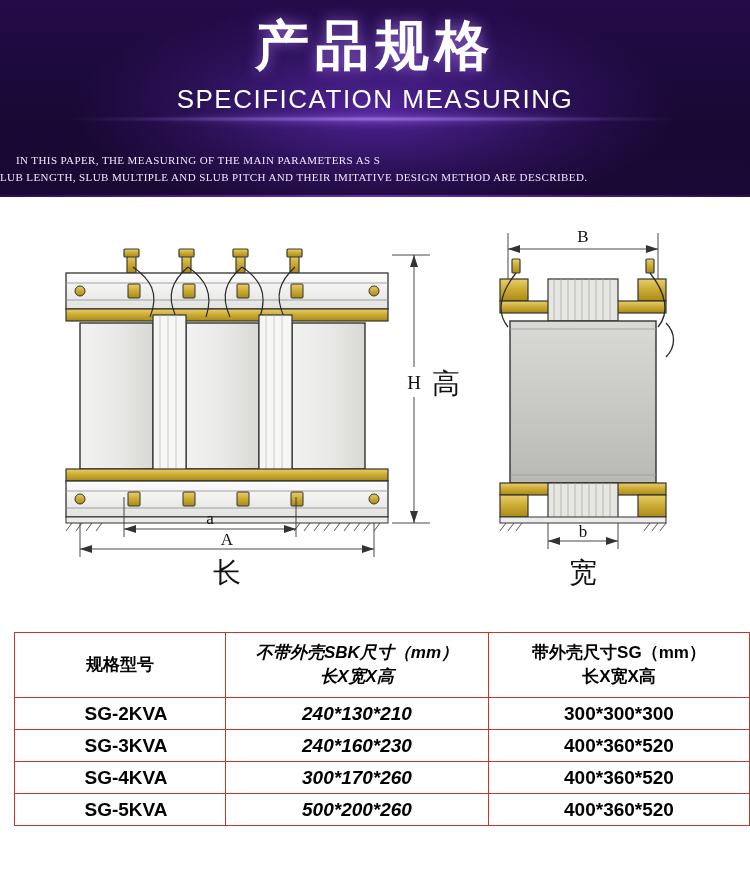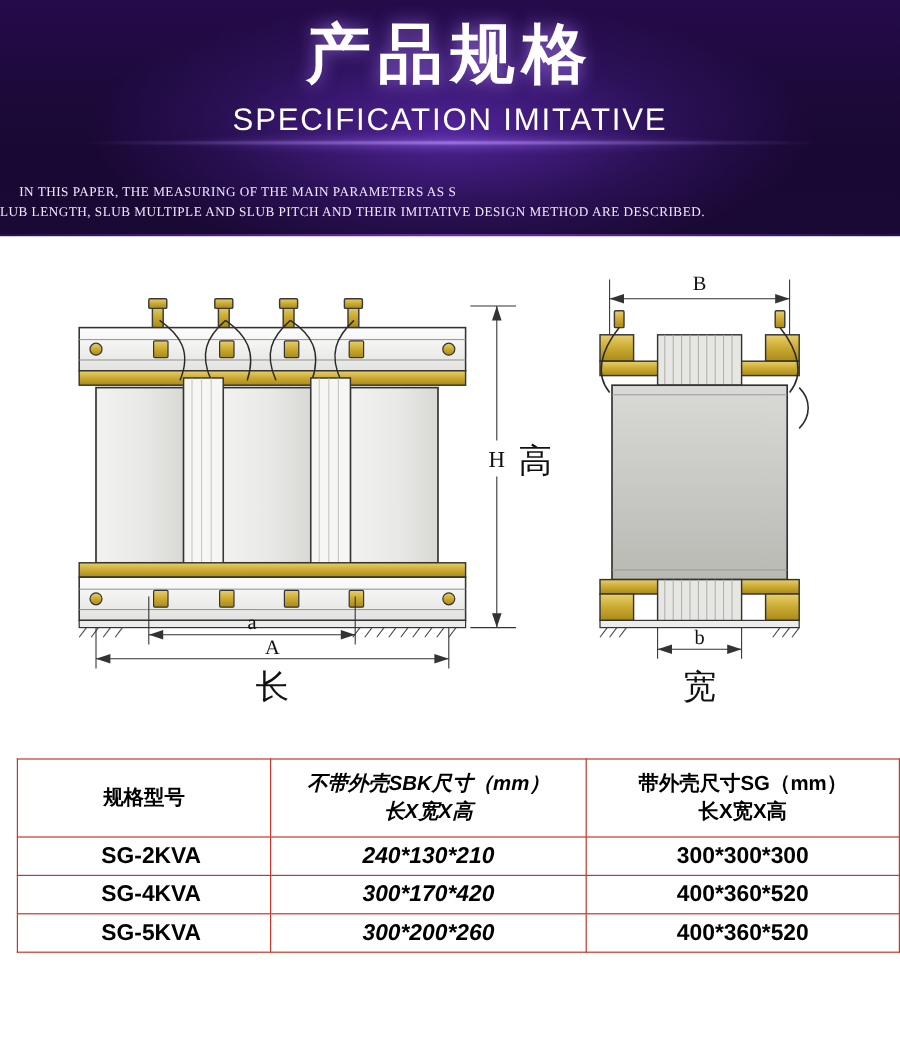--- a/index.html
+++ b/index.html
@@ -111,21 +111,21 @@
   .head-l1{display:block;}
   .head-l2{display:block;}
 </style>
 </head>
 <body>
 
 <div class="banner">
   <div class="glow2"></div>
   <div class="glow"></div>
   <div class="title-cn">产品规格</div>
-  <div class="title-en">SPECIFICATION IMITATIVE</div>
+  <div class="title-en">SPECIFICATION MEASURING</div>
   <div class="sub1">IN THIS PAPER, THE MEASURING OF THE MAIN PARAMETERS AS S</div>
   <div class="sub2">LUB LENGTH, SLUB MULTIPLE AND SLUB PITCH AND THEIR IMITATIVE DESIGN METHOD ARE DESCRIBED.</div>
 </div>
 
 <div class="drawing">
 <svg width="750" height="430" viewBox="0 0 750 430" xmlns="http://www.w3.org/2000/svg">
   <defs>
     <linearGradient id="brass" x1="0" y1="0" x2="0" y2="1">
       <stop offset="0%" stop-color="#e8cf6a"></stop>
       <stop offset="50%" stop-color="#cbaa32"></stop>
@@ -355,24 +355,29 @@
           <span class="head-l2">长X宽X高</span>
         </td>
       </tr>
 
       <tr class="row">
         <td class="c1 model">SG-2KVA</td>
         <td class="c2">240*130*210</td>
         <td class="c3">300*300*300</td>
       </tr>
       <tr class="row">
+        <td class="c1 model">SG-3KVA</td>
+        <td class="c2">240*160*230</td>
+        <td class="c3">400*360*520</td>
+      </tr>
+      <tr class="row">
         <td class="c1 model">SG-4KVA</td>
-        <td class="c2">300*170*420</td>
+        <td class="c2">300*170*260</td>
         <td class="c3">400*360*520</td>
       </tr>
       <tr class="row">
         <td class="c1 model">SG-5KVA</td>
-        <td class="c2">300*200*260</td>
+        <td class="c2">500*200*260</td>
         <td class="c3">400*360*520</td>
       </tr>
     </tbody>
   </table>
 </div>
 
 </body></html>

